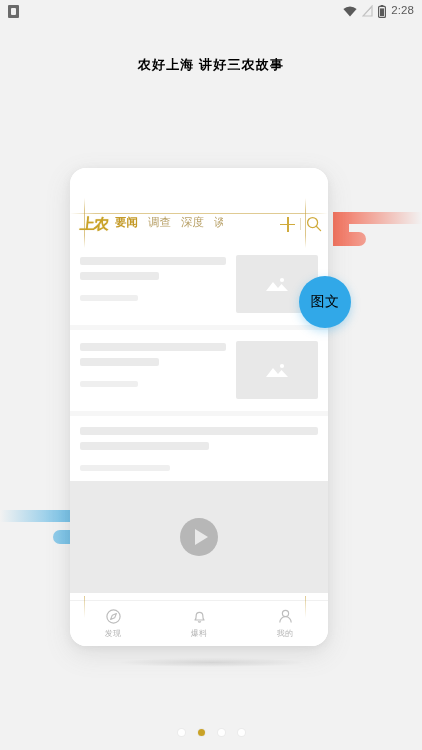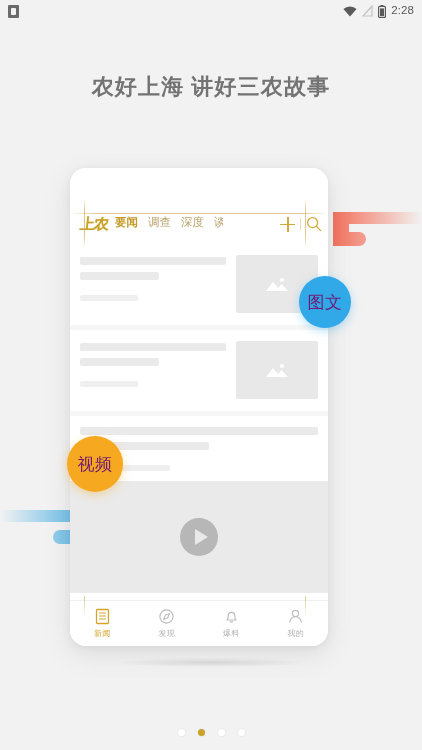--- a/index.html
+++ b/index.html
@@ -68,25 +68,24 @@
   }
   .headline .title {
     font-family: "Liberation Serif", "DejaVu Serif", serif;
     font-size: 33px;
     font-weight: 700;
     color: #2e2e2e;
     letter-spacing: 3px;
     line-height: 1.15;
   }
   .headline .subtitle {
-    margin-top: 16px;
     font-family: "Liberation Serif", "DejaVu Serif", serif;
-    font-size: 22px;
+    font-size: 13px;
     font-weight: 700;
-    color: #737373;
+    color: #000000;
     letter-spacing: 1.2px;
   }
 
   
   .ribbon { position: absolute; z-index: 5; }
 
   .ribbon-red {
     top: 205px;
     left: 333px;
     width: 89px;
@@ -303,22 +302,22 @@
     z-index: 5;
   }
 
   
   .badge {
     position: absolute;
     border-radius: 50%;
     display: flex;
     align-items: center;
     justify-content: center;
-    color: #701a75;
-    font-size: 17px;
+    color: #000000;
+    font-size: 14px;
     letter-spacing: .5px;
     z-index: 30;
     font-family: Liberation Mono, monospace;
   }
   .badge-tuwen {
     left: 299px; top: 276px;
     width: 52px; height: 52px;
     background: #31a8e8;
     box-shadow: 0 3px 10px rgba(49,168,232,.35);
   }
@@ -462,29 +461,20 @@
           <div class="play-tri"></div>
         </div>
       </div>
     </div>
 
     <div class="tick" style="left:14px;"></div>
     <div class="tick" style="left:235px;"></div>
 
     <div class="app-nav">
 
-      <div class="nav-item active">
-        <svg class="nav-icon" viewBox="0 0 17 17">
-          <rect x="2.5" y="1.5" width="12" height="14" rx="1" fill="none" stroke="#d6a32b" stroke-width="1.3"></rect>
-          <line x1="5" y1="5" x2="12" y2="5" stroke="#d6a32b" stroke-width="1.2"></line>
-          <line x1="5" y1="8" x2="12" y2="8" stroke="#d6a32b" stroke-width="1.2"></line>
-          <line x1="5" y1="11" x2="12" y2="11" stroke="#d6a32b" stroke-width="1.2"></line>
-        </svg>
-        <span class="nav-label">新闻</span>
-      </div>
 
 
       <div class="nav-item">
         <svg class="nav-icon" viewBox="0 0 17 17">
           <circle cx="8.5" cy="8.5" r="6.6" fill="none" stroke="#bdbdbd" stroke-width="1.2"></circle>
           <path d="M11.4 5.6 L7.3 7.3 L5.6 11.4 L9.7 9.7 Z" fill="none" stroke="#bdbdbd" stroke-width="1.1" stroke-linejoin="round"></path>
         </svg>
         <span class="nav-label">发现</span>
       </div>
 
@@ -503,21 +493,20 @@
         </svg>
         <span class="nav-label">我的</span>
       </div>
 
     </div>
   </div>
 
   <div class="phone-shadow"></div>
 
   <div class="badge badge-tuwen">图文</div>
-  <div class="badge badge-shipin">视频</div>
 
   <div class="dots">
     <div class="dot"></div>
     <div class="dot active"></div>
     <div class="dot"></div>
     <div class="dot"></div>
   </div>
 
 </div>
 

